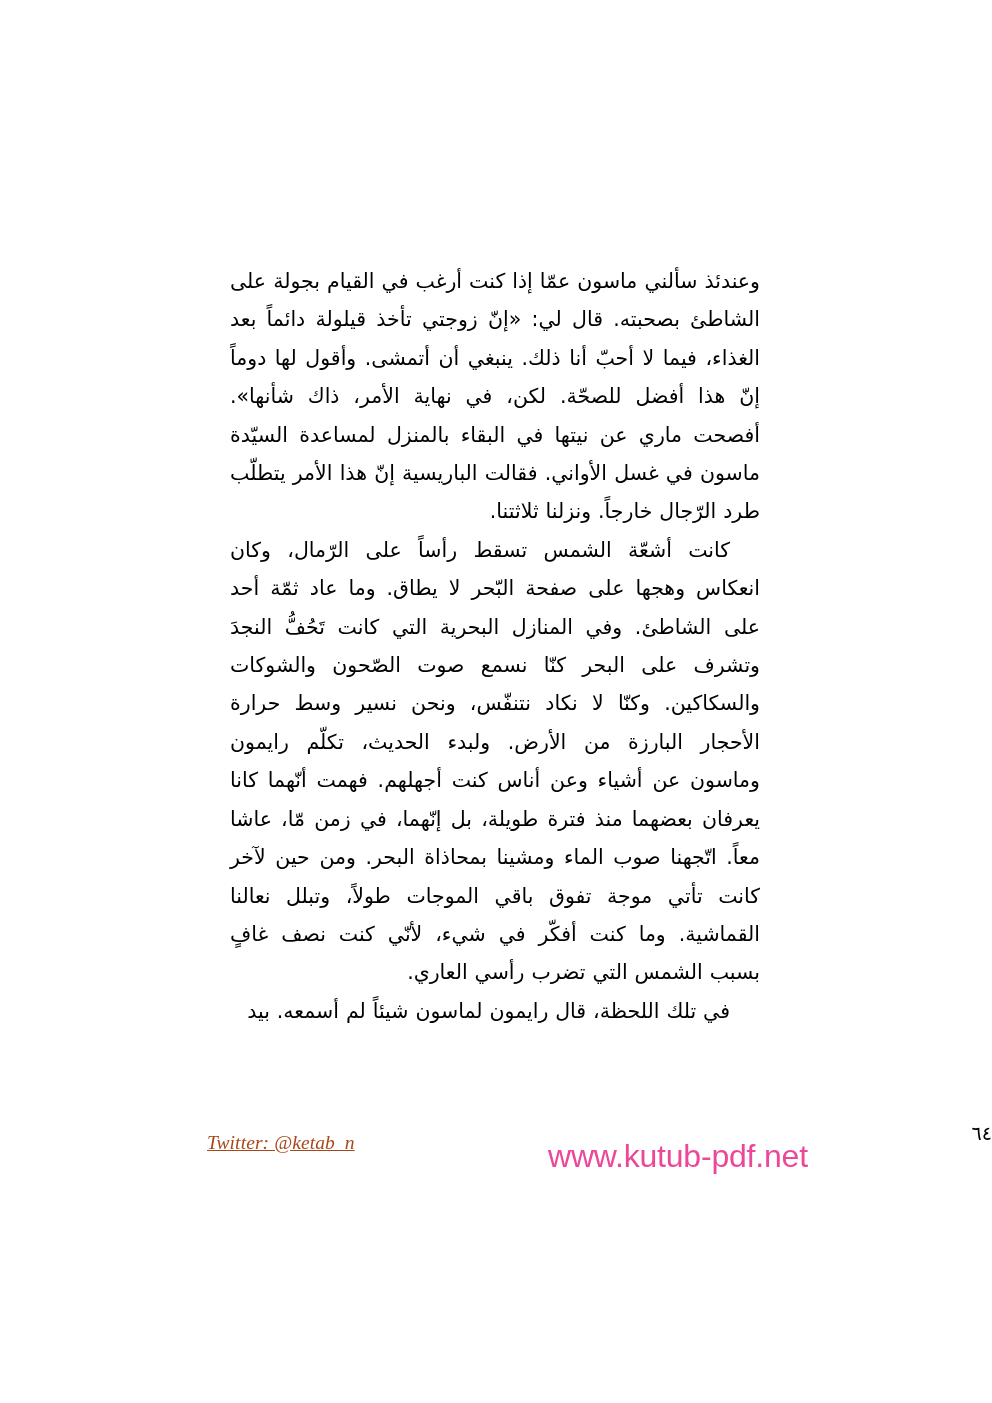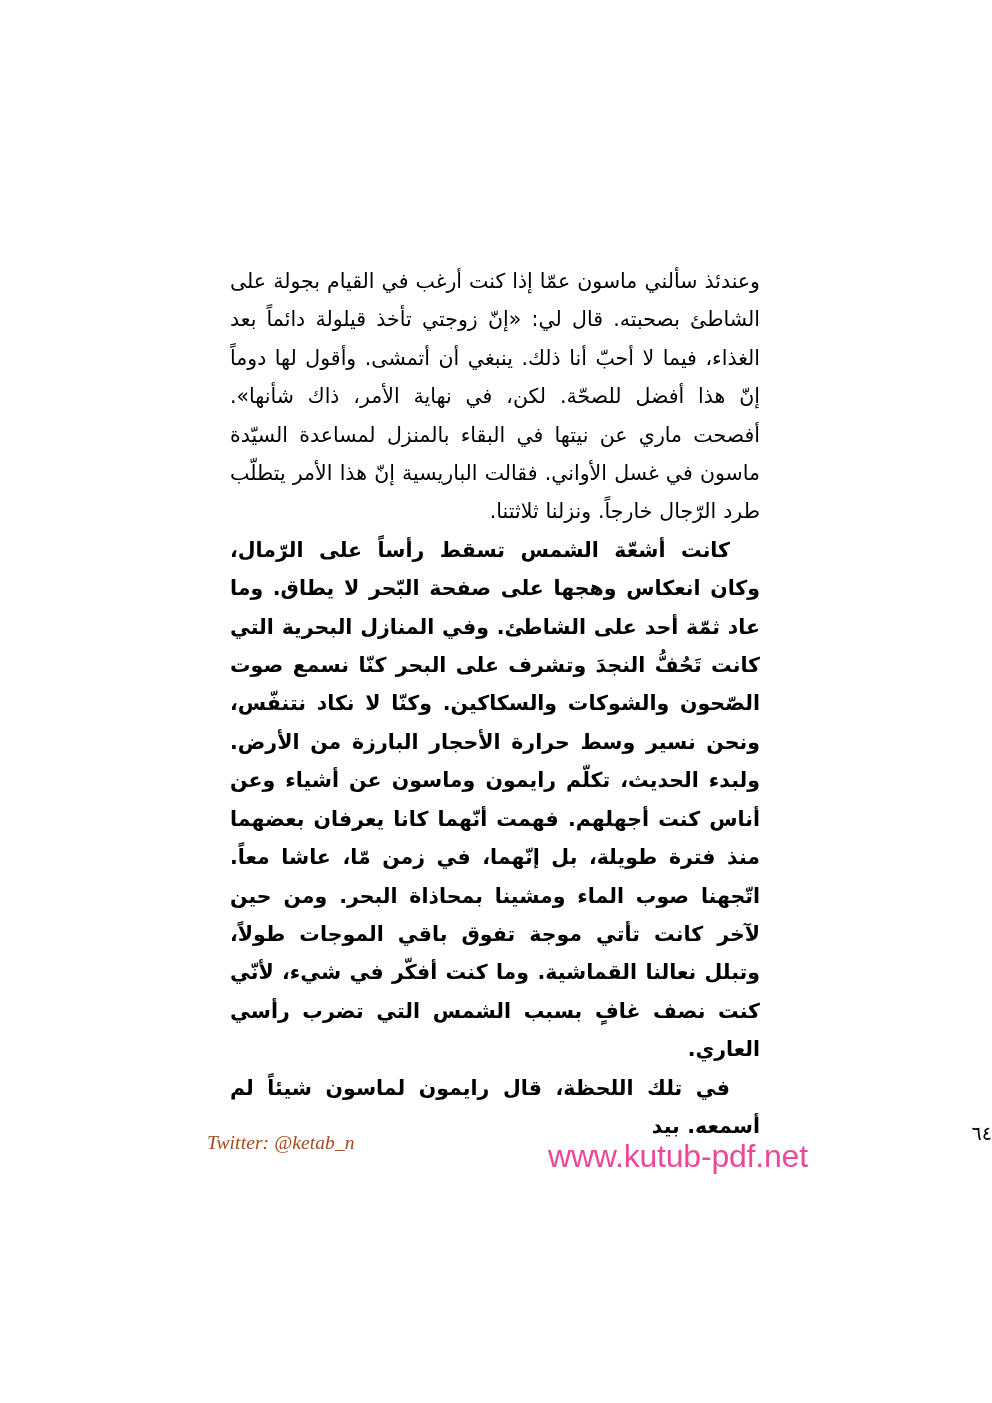--- a/index.html
+++ b/index.html
@@ -41,41 +41,41 @@
     word-spacing: 0.02em;
     direction: rtl;
     text-indent: 30px;
     margin-bottom: 0px;
   }
   .para.first {
     text-indent: 0;
   }
   .para + .para {
     margin-top: 0;
-    font-weight: bold;
   }
 
   
   .footer {
     position: absolute;
     left: 0;
     top: 1118px;
     width: 992px;
     height: 70px;
   }
   .twitter-handle {
     position: absolute;
     left: 207px;
     top: 10px;
     font-family: "Liberation Serif", serif;
     font-style: italic;
     font-size: 19.5px;
     color: #a8481a;
     white-space: nowrap;
     letter-spacing: 0.1px;
+    text-decoration: underline;
   }
   .page-number {
     position: absolute;
     left: 0;
     top: 0;
     width: 992px;
     text-align: right;
     font-family: "DejaVu Sans", sans-serif;
     font-size: 19px;
     color: #000000;

